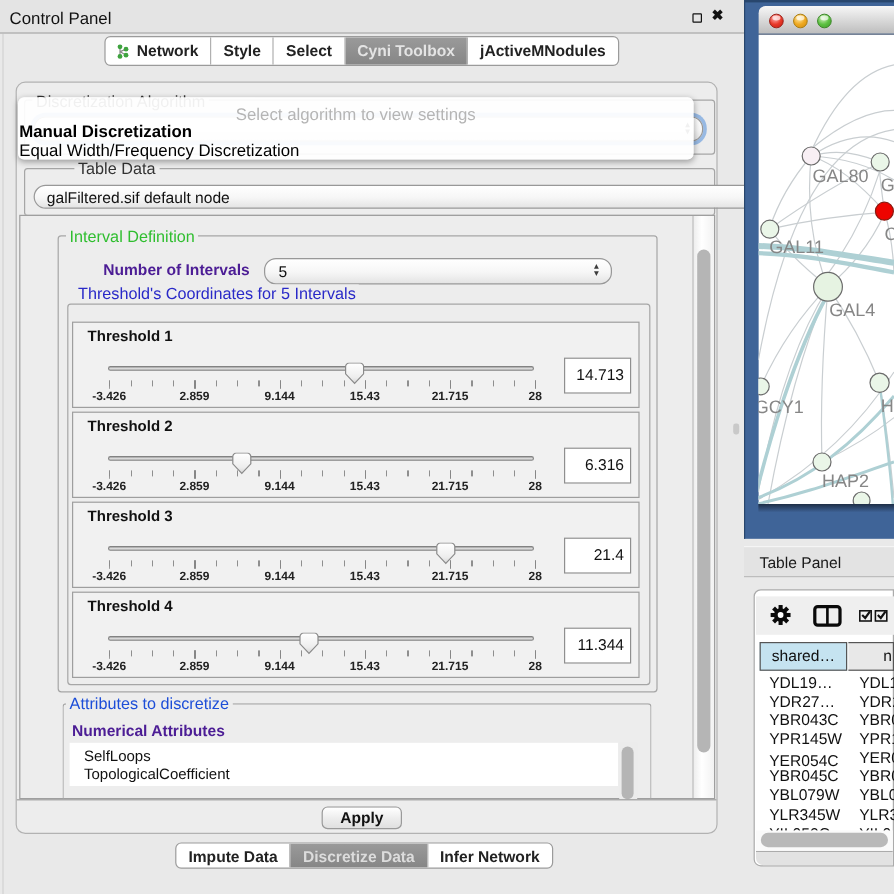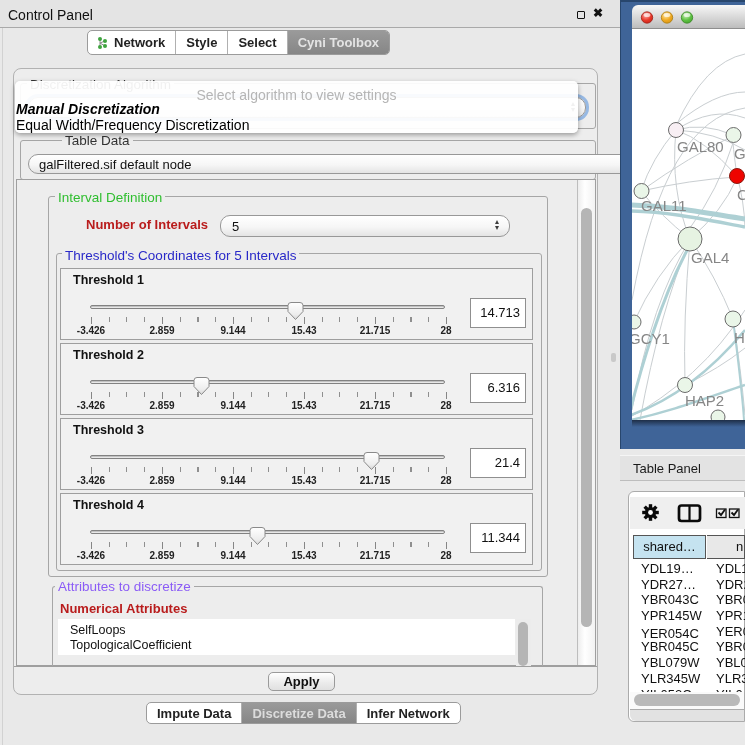--- a/index.html
+++ b/index.html
@@ -20,21 +20,21 @@
   justify-content:center; border-right:1px solid #b0b0b0; padding:0 10px; white-space:nowrap; }
 .pill .seg:last-child { border-right:none; }
 .pill .sel { background:linear-gradient(#9a9a9a,#868686); color:#e4e4e4; }
 #topTabs { left:87px; top:30px; height:25px; }
 #botTabs { left:146px; top:702px; height:22px; }
 
 #mainPanel { left:13px; top:68px; width:585px; height:627px; background:#ededed;
   border:1px solid #b2b2b2; border-radius:8px; }
 .gbox { position:absolute; border:1px solid #a6a6a6; border-radius:3px; }
 .gtitle { position:absolute; font-size:13.5px; background:#ededed; padding:0 3px; white-space:nowrap; }
-label.b, span.b { font-weight:bold; font-size:13px; color:#b91c1c; white-space:nowrap; }
+label.b, span.b { font-weight:bold; font-size:13px; color:#4c1d95; white-space:nowrap; }
 
 .combo { position:absolute; background:linear-gradient(#ffffff,#f6f6f6 55%,#e4e4e4);
   border:1px solid #989898; border-radius:10px; font-size:13px; color:#111; }
 .combo .txt { position:absolute; left:11px; top:2px; }
 .combo .arr { position:absolute; right:7px; top:4px; width:7px; }
 .arr .up { width:0;height:0;border-left:2.6px solid transparent;border-right:2.6px solid transparent;
   border-bottom:4px solid #3c3c3c; margin-bottom:2.4px;}
 .arr .dn { width:0;height:0;border-left:2.6px solid transparent;border-right:2.6px solid transparent;
   border-top:4px solid #3c3c3c;}
 
@@ -77,20 +77,21 @@
     <svg width="13" height="14" style="margin-right:5px;" viewBox="0 0 13 14">
       <path d="M4 3 L4 11 M4 7 L9 5 M4 7 L9 10" stroke="#8a8a8a" stroke-width="1" fill="none"></path>
       <circle cx="4" cy="3" r="2" fill="#3fa33f"></circle>
         <circle cx="4" cy="11" r="2" fill="#3fa33f"></circle>
       <circle cx="9" cy="5" r="2" fill="#3fa33f"></circle>
         <circle cx="9" cy="10" r="2" fill="#3fa33f"></circle>
     </svg>Network</div>
   <div class="seg">Style</div>
   <div class="seg">Select</div>
   <div class="seg sel">Cyni Toolbox</div>
+  <div class="seg">jActiveMNodules</div>
 </div>
 
 <div class="abs" id="mainPanel"></div>
 
 <div class="gbox" style="left:20px; top:83px; width:576px; height:46px;"></div>
 <div class="gtitle" style="left:27px; top:77px; color:#333;">Discretization Algorithm</div>
 <div class="combo" style="left:28px; top:97px; width:558px; height:21px;
   box-shadow:0 0 0 3px rgba(105,156,221,0.65);">
   <div class="arr">
       <div class="up"></div>
@@ -120,21 +121,21 @@
   </div>
 <div class="combo" style="left:220px; top:215px; width:290px; height:21.5px;">
   <div class="txt" style="top:2.5px;">5</div>
   <div class="arr">
       <div class="up"></div>
       <div class="dn"></div>
     </div>
 </div>
 
 <div class="gbox" style="left:56px; top:253px; width:486px; height:318px;"></div>
-<div class="gtitle" style="left:62px; top:248px; color:#2929c8;">Threshold's Coordinates for 5 Intervals</div>
+<div class="gtitle" style="left:62px; top:237px; color:#2929c8;">Threshold's Coordinates for 5 Intervals</div>
 
 <div id="TB1" class="tbox" style="top:268px;">
     <div class="tl">Threshold 1</div>
     <div class="track"></div>
     <div class="ticks1"></div>
     <div class="ticks2"></div>
     <div class="slab" style="left:30px; transform:translateX(-50%);">-3.426</div>
     <div class="slab" style="left:101px; transform:translateX(-50%);">2.859</div>
     <div class="slab" style="left:172px; transform:translateX(-50%);">9.144</div>
     <div class="slab" style="left:243px; transform:translateX(-50%);">15.43</div>
@@ -216,21 +217,21 @@
           <stop offset="0.7" stop-color="#ededed"></stop>
           <stop offset="1" stop-color="#d5d5d5"></stop>
         </linearGradient>
       </defs>
       <path d="M4,0.5 h9 a3,3 0 0 1 3,3 v6 l-7.5,8 l-7.5,-8 v-6 a3,3 0 0 1 3,-3 z" fill="url(#tgTB4)" stroke="#8a8a8a"></path>
     </svg>
     <div class="vfield">11.344</div>
   </div>
 
 <div class="gbox" style="left:52px; top:586px; width:491px; height:80px; border-bottom:none; border-radius:3px 3px 0 0;"></div>
-<div class="gtitle" style="left:55px; top:579px; color:#8b5cf6;">Attributes to discretize</div>
+<div class="gtitle" style="left:55px; top:579px; color:#1d4ed8;">Attributes to discretize</div>
 <div class="abs">
     <span class="b abs" style="left:60px; top:601px;">Numerical Attributes</span>
   </div>
 <div id="attrList" style="left:58px; top:619px; width:457px; height:36px;">
   <div>SelfLoops</div>
     <div>TopologicalCoefficient</div>
 </div>
 <div class="vsb-track" style="left:516px; top:619px; width:15px; height:47px; background:#ececec;"></div>
 <div class="vsb-thumb" style="left:518px; top:622px; width:10px; height:44px;"></div>
 <div class="abs" style="left:14px; top:666px; width:583px; height:1px; background:#9f9f9f;"></div>
@@ -242,21 +243,21 @@
 <div class="abs pill" id="botTabs">
   <div class="seg">Impute Data</div>
   <div class="seg sel" style="color:#dcdcdc;">Discretize Data</div>
   <div class="seg">Infer Network</div>
 </div>
 
 <div class="abs" style="left:15px; top:81px; width:563px; height:52px;
   background:rgba(255,255,255,0.93); border-radius:5px;
   box-shadow:0 2px 5px rgba(0,0,0,0.35); ">
   <div style="position:absolute; left:0; right:0; top:6px; text-align:center; font-size:14px; color:#b5b5b5;">Select algorithm to view settings</div>
-  <div style="position:absolute; left:1px; top:20px; font-size:14px; font-weight:bold; color:#000;font-style:italic;">Manual Discretization</div>
+  <div style="position:absolute; left:1px; top:20px; font-size:14px; font-weight:bold; color:#000;">Manual Discretization</div>
   <div style="position:absolute; left:1px; top:36px; font-size:14px; color:#000;">Equal Width/Frequency Discretization</div>
 </div>
 
 <div class="abs" style="left:611px; top:353px; width:5px; height:9px; background:#c9c9c9; border-radius:2px;"></div>
 
 <div class="abs" style="left:620px; top:0; width:125px; height:449px; background:#3f6498; border-left:1px solid #28466d; border-top:2px solid #28466d;"></div>
 <div class="abs" style="left:632px; top:5px; width:113px; height:24px;
   background:linear-gradient(#f7f7f7,#bdbdbd); border-bottom:1px solid #8e8e8e; border-radius:6px 0 0 0;"></div>
 
 <svg class="abs" style="left:632px; top:5px;" width="113" height="24">

